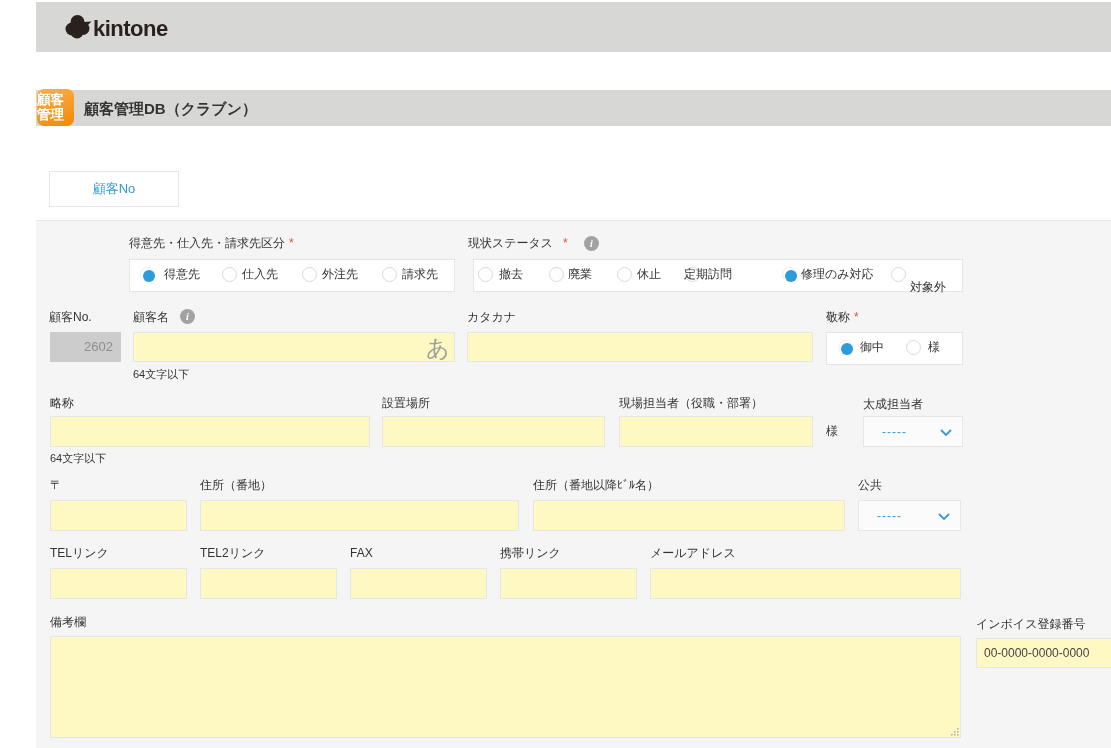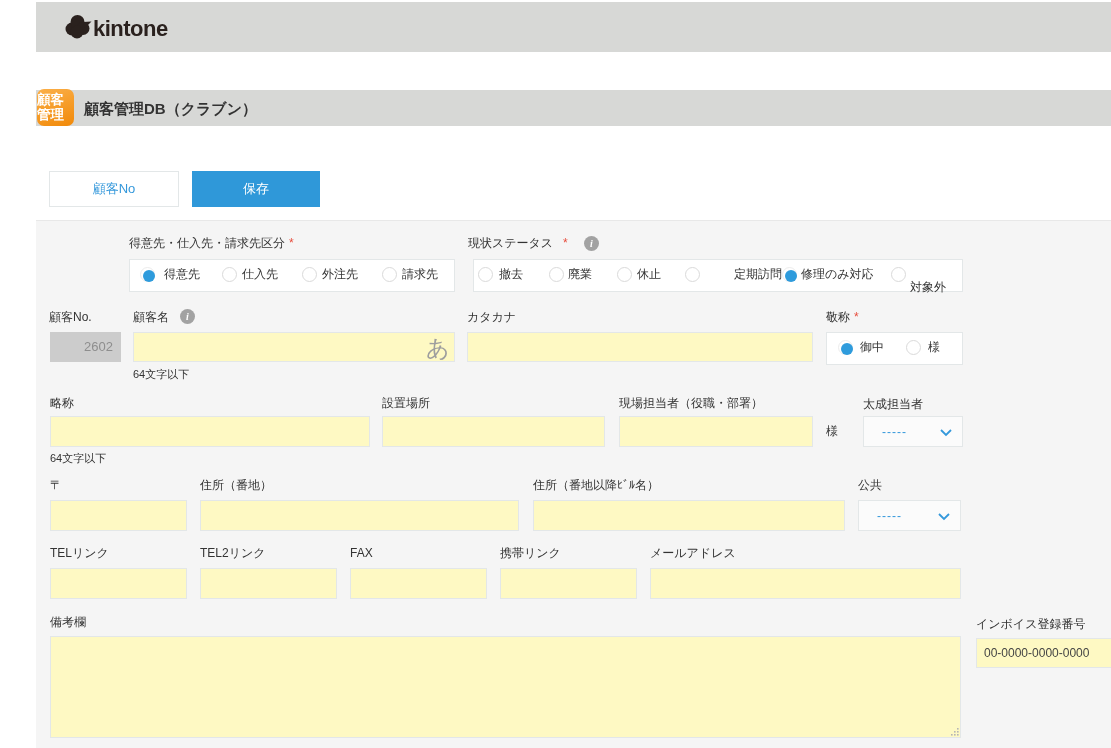--- a/index.html
+++ b/index.html
@@ -47,21 +47,20 @@
     </svg>
   </div>
   <div id="appbar" class="abs">
     <div class="abs" style="left:1px;top:-1px;width:37px;height:37px;border-radius:7px;background:linear-gradient(160deg,#fbb04a,#f18908);">
       <div style="color:#fff;font-size:13.5px;font-weight:bold;line-height:14.5px;margin-top:4px;">顧客<br>管理</div>
     </div>
     <div class="abs" style="left:48px;top:10px;font-size:15px;font-weight:bold;color:#333;">顧客管理DB（クラブン）</div>
   </div>
   <div id="btnrow" class="abs">
     <div class="abs" style="left:13px;top:11px;width:130px;height:36px;background:#fff;border:1px solid #e3e7e8;color:#3498db;font-size:13px;text-align:center;line-height:34px;">顧客No</div>
-    <div class="abs" style="left:156px;top:11px;width:128px;height:36px;background:#2f98d9;color:#fff;font-size:13px;text-align:center;line-height:36px;">保存</div>
   </div>
   <div id="form" class="abs">
 
     <div class="lbl" style="left:93px;top:15px;">得意先・仕入先・請求先区分<span class="req">*</span></div>
     <div class="lbl" style="left:432px;top:15px;">現状ステータス</div>
     <div class="lbl" style="left:527px;top:15px;color:#e74c3c;">*</div>
     <div class="info" style="left:548px;top:15px;">i</div>
 
     <div class="box" style="left:93px;top:38px;width:326px;height:33px;"></div>
     <span class="radio on abs" style="left:104px;top:46px;"></span>
@@ -74,21 +73,21 @@
       <span class="rlbl abs" style="left:366px;top:47px;">請求先</span>
 
     <div class="box" style="left:437px;top:38px;width:490px;height:33px;"></div>
     <span class="radio abs" style="left:442px;top:46px;"></span>
       <span class="rlbl abs" style="left:463px;top:47px;">撤去</span>
     <span class="radio abs" style="left:513px;top:46px;"></span>
       <span class="rlbl abs" style="left:532px;top:47px;">廃業</span>
     <span class="radio abs" style="left:581px;top:46px;"></span>
       <span class="rlbl abs" style="left:601px;top:47px;">休止</span>
     <span class="radio abs" style="left:649px;top:46px;"></span>
-      <span class="rlbl abs" style="left:698px;top:47px;text-align:right;">定期訪問</span>
+      <span class="rlbl abs" style="left:648px;top:47px;text-align:right;">定期訪問</span>
     <span class="radio on abs" style="left:746px;top:46px;"></span>
       <span class="rlbl abs" style="left:765px;top:47px;text-align:right;">修理のみ対応</span>
     <span class="radio abs" style="left:855px;top:46px;"></span>
       <span class="rlbl abs" style="left:874px;top:60px;">対象外</span>
 
     <div class="lbl" style="left:13px;top:89px;">顧客No.</div>
     <div class="abs" style="left:14px;top:111px;width:71px;height:30px;background:#ccc;color:#8e8e8e;font-size:13px;text-align:right;line-height:30px;padding-right:8px;">2602</div>
     <div class="lbl" style="left:97px;top:89px;">顧客名</div>
     <div class="info" style="left:144px;top:88px;">i</div>
     <div class="inp" style="left:97px;top:111px;width:322px;height:30px;"></div>

